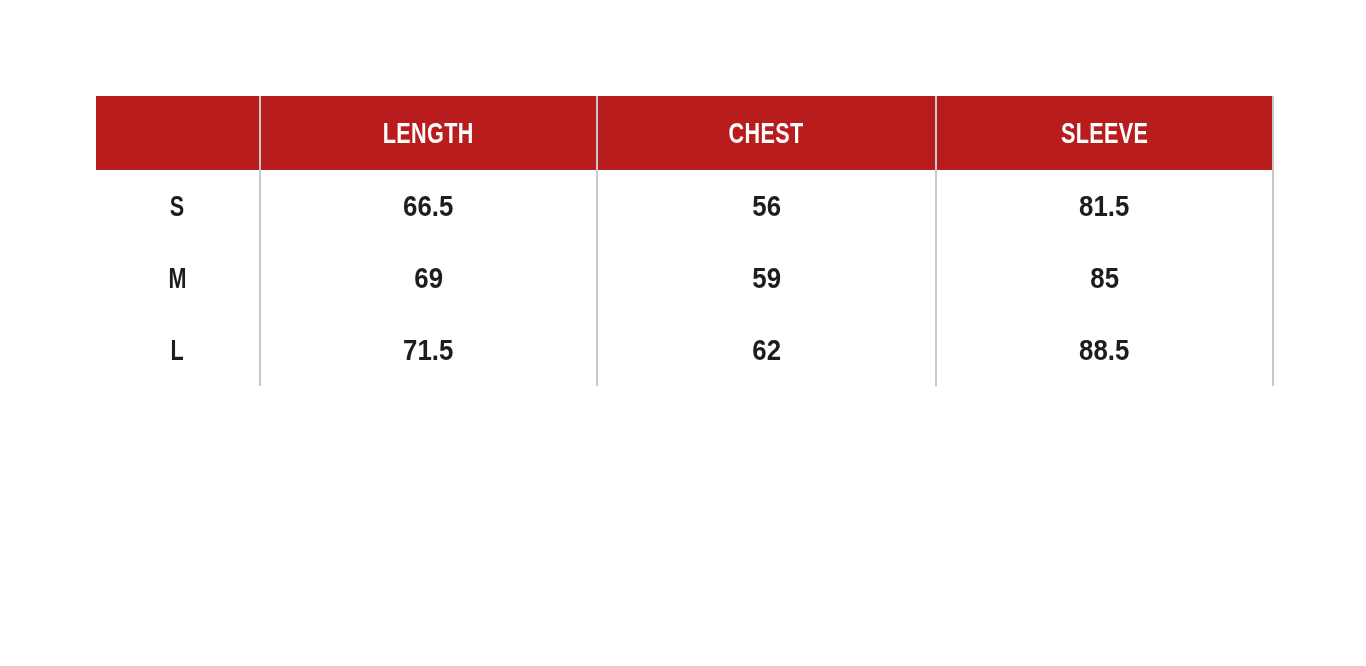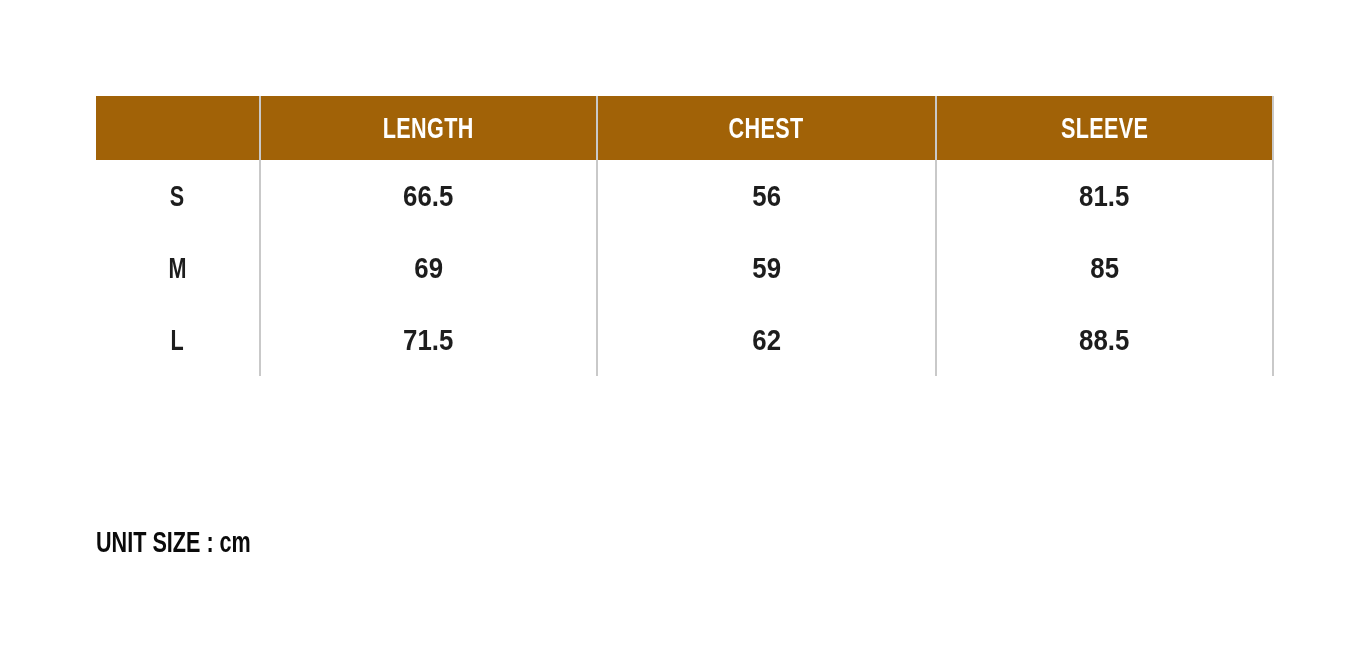--- a/index.html
+++ b/index.html
@@ -28,22 +28,22 @@
   table.size-table th,
   table.size-table td {
     padding: 0;
     margin: 0;
     text-align: center;
     vertical-align: middle;
     border: none;
     border-right: 2px solid #c9c9c9;
   }
   table.size-table thead th {
-    background: #a16207;
-    height: 64px;
+    background: #b91c1c;
+    height: 74px;
     margin-left: 26px;
   }
   table.size-table tbody td {
     height: 72px;
     background: #ffffff;
   }
   
   .t {
     display: inline-block;
     font-weight: 700;
@@ -142,17 +142,14 @@
             <span class="t bd num">62</span>
           </td>
           <td>
             <span class="t bd num">88.5</span>
           </td>
         </tr>
       </tbody>
     </table>
   </div>
 
-  <div class="unit-note">
-    <span class="t">UNIT SIZE : cm</span>
-  </div>
 
 </div>
 
 </body></html>

